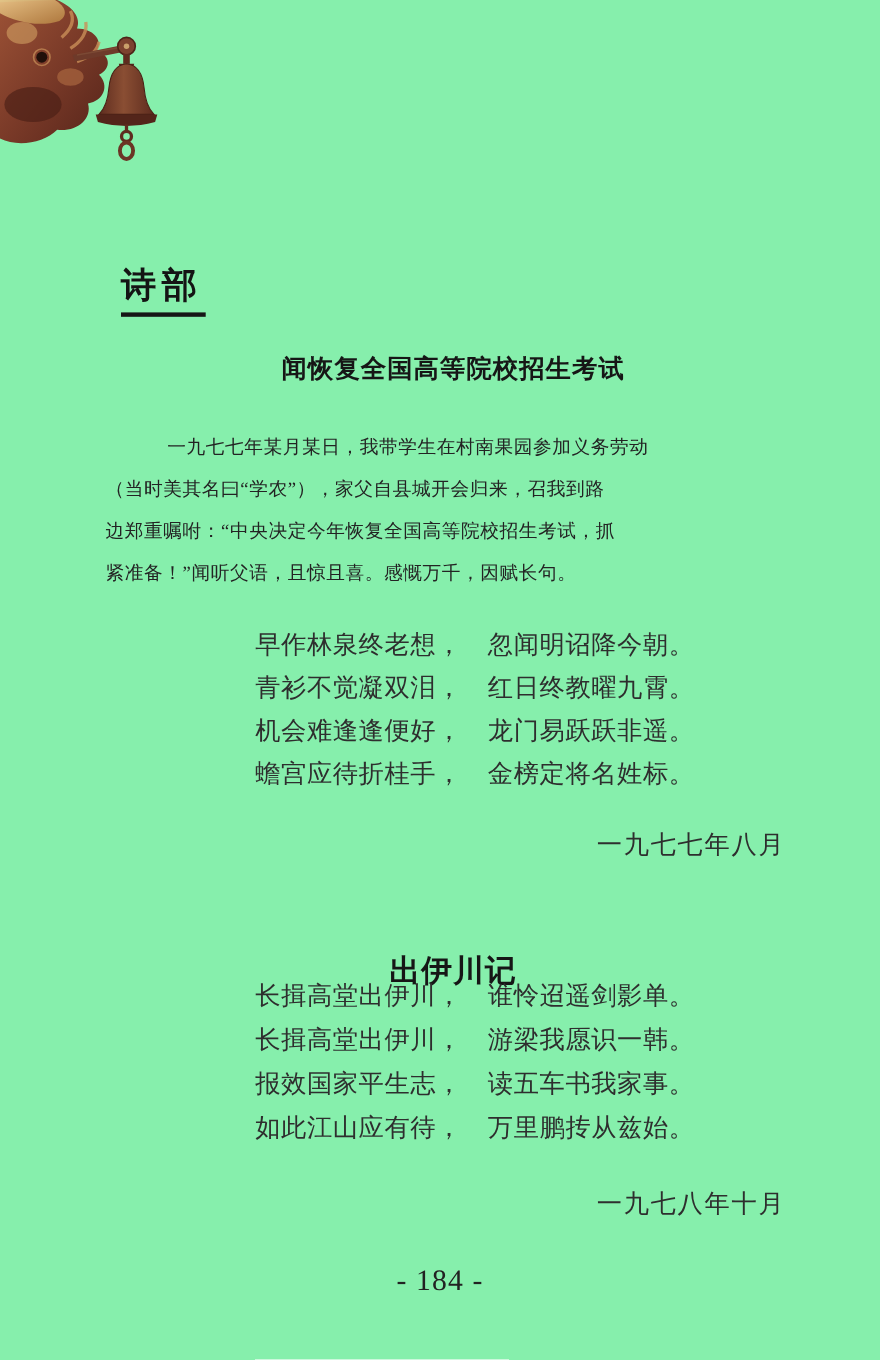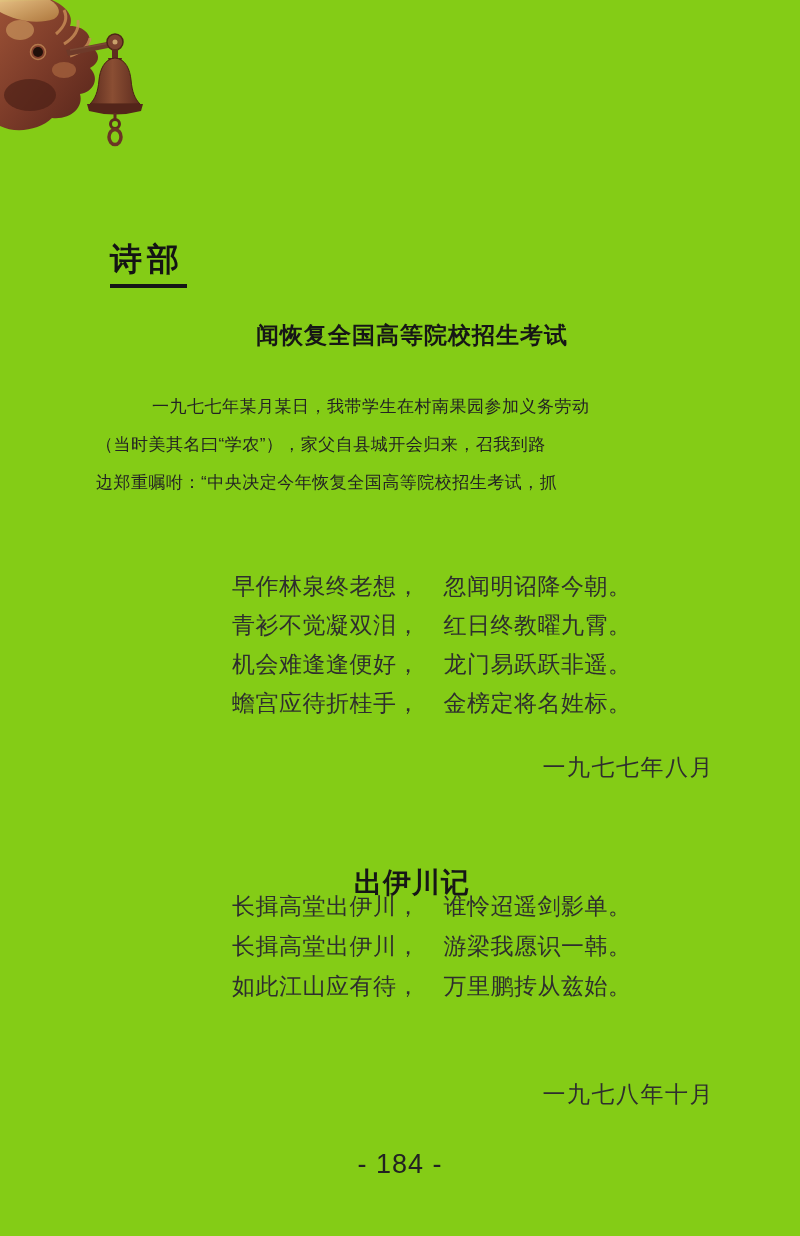--- a/index.html
+++ b/index.html
@@ -1,22 +1,22 @@
 <!DOCTYPE html>
 <html><head>
 <meta charset="utf-8">
 <style>
   html, body { margin: 0; padding: 0; background: #ffffff; }
   .page {
     position: relative;
     width: 800px;
     height: 1236px;
-    background: #84cc16;
+    background: #86efac;
     overflow: hidden;
-    font-family: Liberation Sans, sans-serif;
+    font-family: Liberation Serif, serif;
     color: #1f1f1f;
   }
   .ornament {
     position: absolute;
     left: 0;
     top: 0;
     width: 172px;
     height: 155px;
   }
   .section-title {
@@ -150,36 +150,38 @@
   </div>
 
   <div class="section-title">诗部</div>
 
   <div class="poem-title t1">闻恢复全国高等院校招生考试</div>
 
   <div class="prose">
     <div class="prose-line indent">一九七七年某月某日，我带学生在村南果园参加义务劳动</div>
     <div class="prose-line">（当时美其名曰“学农”），家父自县城开会归来，召我到路</div>
     <div class="prose-line">边郑重嘱咐：“中央决定今年恢复全国高等院校招生考试，抓</div>
+    <div class="prose-line">紧准备！”闻听父语，且惊且喜。感慨万千，因赋长句。</div>
   </div>
 
   <div class="verse v1">
     <div class="verse-line">早作林泉终老想，　忽闻明诏降今朝。</div>
     <div class="verse-line">青衫不觉凝双泪，　红日终教曜九霄。</div>
     <div class="verse-line">机会难逢逢便好，　龙门易跃跃非遥。</div>
     <div class="verse-line">蟾宫应待折桂手，　金榜定将名姓标。</div>
   </div>
 
   <div class="date d1">一九七七年八月</div>
 
   <div class="poem-title t2">出伊川记</div>
 
   <div class="verse v2">
     <div class="verse-line">长揖高堂出伊川，　谁怜迢遥剑影单。</div>
     <div class="verse-line">长揖高堂出伊川，　游梁我愿识一韩。</div>
+    <div class="verse-line">报效国家平生志，　读五车书我家事。</div>
     <div class="verse-line">如此江山应有待，　万里鹏抟从兹始。</div>
   </div>
 
   <div class="date d2">一九七八年十月</div>
 
   <div class="folio">- 184 -</div>
 
 </div>
 
 </body></html>

